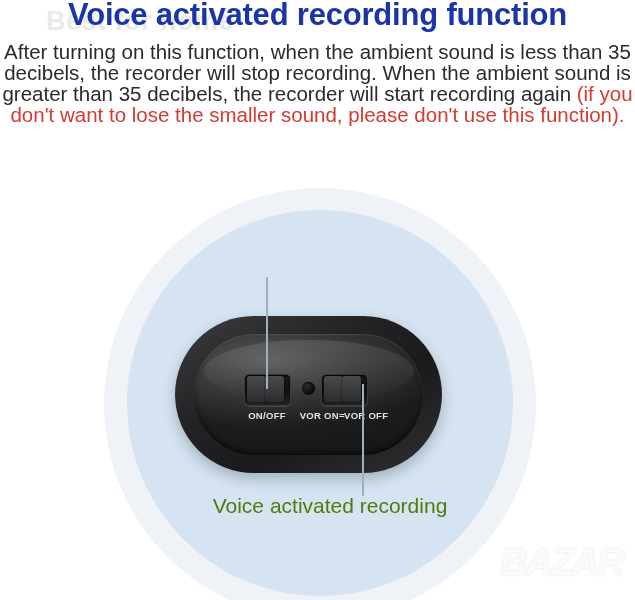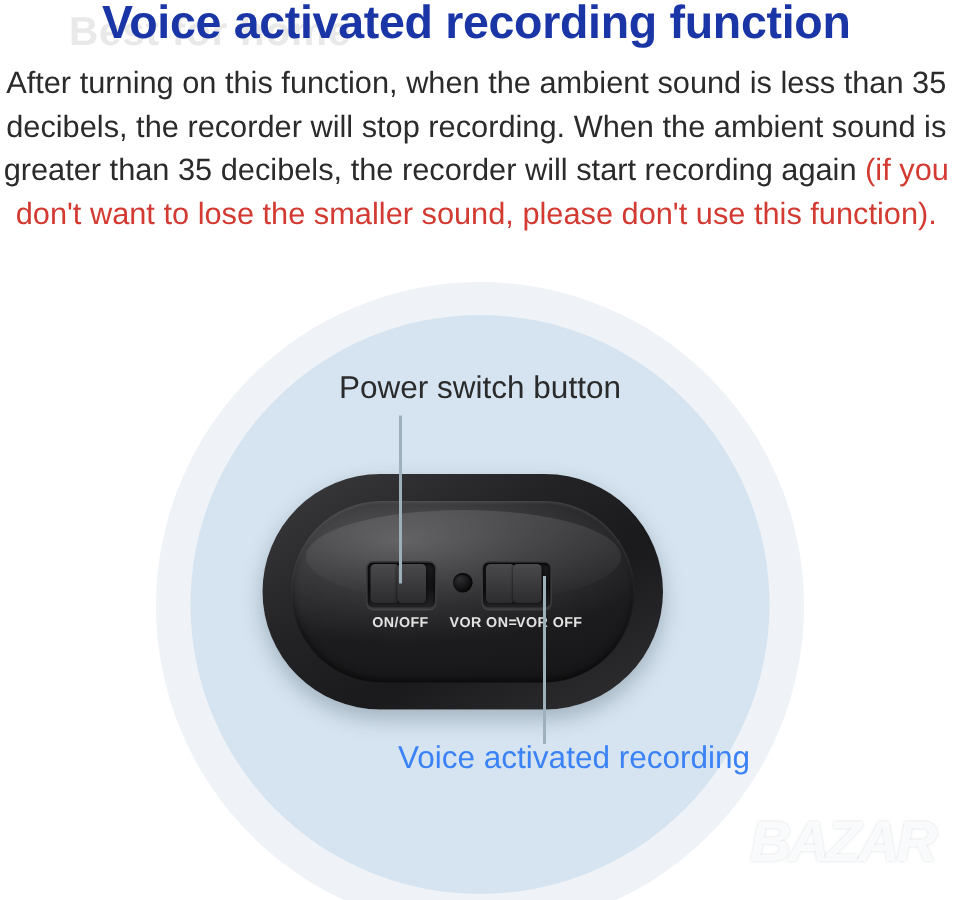--- a/index.html
+++ b/index.html
@@ -48,21 +48,21 @@
   }
 
   
   .body-copy {
     position: absolute;
     left: 2px;
     top: 41px;
     width: 631px;
     text-align: center;
     font-size: 20.5px;
-    line-height: 29px;
+    line-height: 21px;
     color: #2b2b2b;
     z-index: 3;
   }
   .body-copy .warn {
     color: #d23a32;
   }
 
   
   .circle-outer {
     position: absolute;
@@ -95,24 +95,24 @@
     font-size: 21px;
     color: #2b2b2b;
     z-index: 6;
     white-space: nowrap;
   }
   .callout-bottom {
     position: absolute;
     left: 160px;
     top: 492px;
     width: 340px;
-    text-align: right;
+    text-align: center;
     font-size: 21px;
     line-height: 27px;
-    color: #3b82f6;
+    color: #4d7c0f;
     z-index: 6;
   }
 
   
   .leader {
     position: absolute;
     width: 2px;
     background: #9fb0bd;
     z-index: 5;
   }
@@ -240,21 +240,20 @@
 
   <div class="title">Voice activated recording function</div>
 
   <div class="body-copy">
     <span>After turning on this function, when the ambient sound is less than 35 decibels, the recorder will stop recording. When the ambient sound is greater than 35 decibels, the recorder will start recording again </span><span class="warn">(</span><span class="warn">if you don't want to lose the smaller sound, please don't use this function</span><span class="warn">).</span>
   </div>
 
   <div class="circle-outer"></div>
   <div class="circle-inner"></div>
 
-  <div class="callout-top">Power switch button</div>
   <div class="leader leader-top"></div>
 
   <div class="device">
     <div class="device-face">
       <div class="face-gloss"></div>
 
       <div class="switch switch-left">
         <div class="rocker rocker-a"></div>
         <div class="rocker rocker-b"></div>
       </div>

